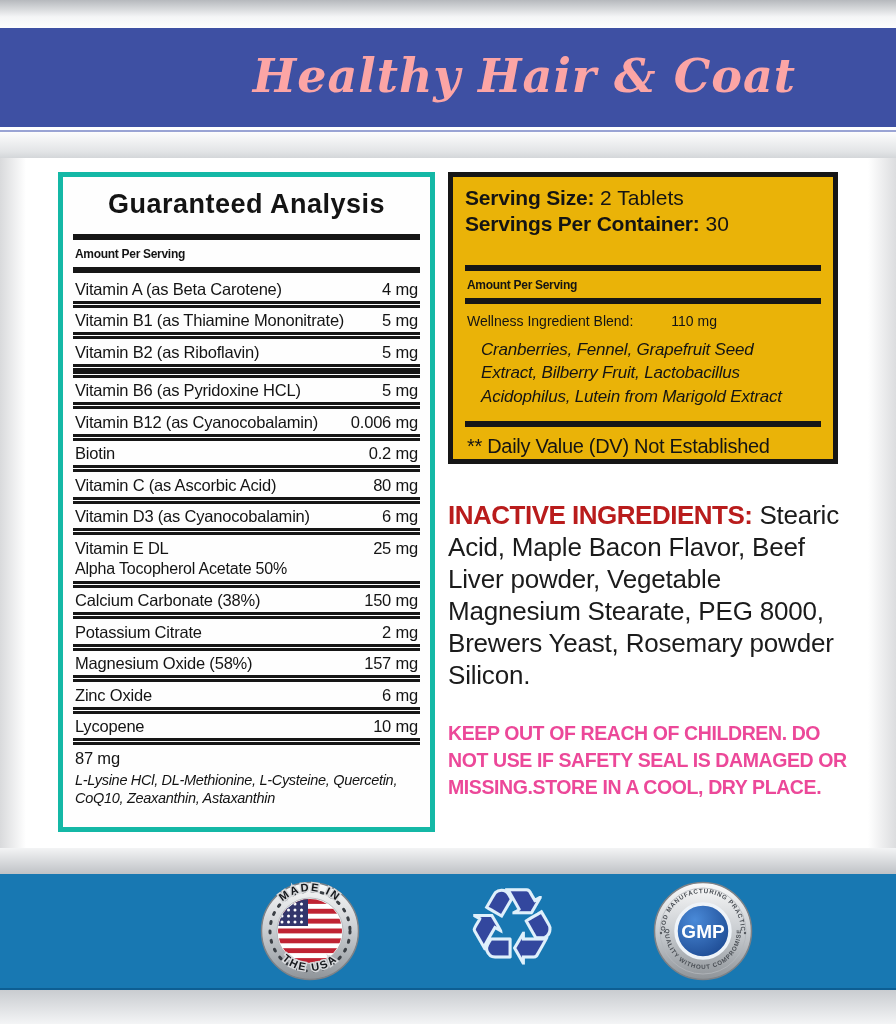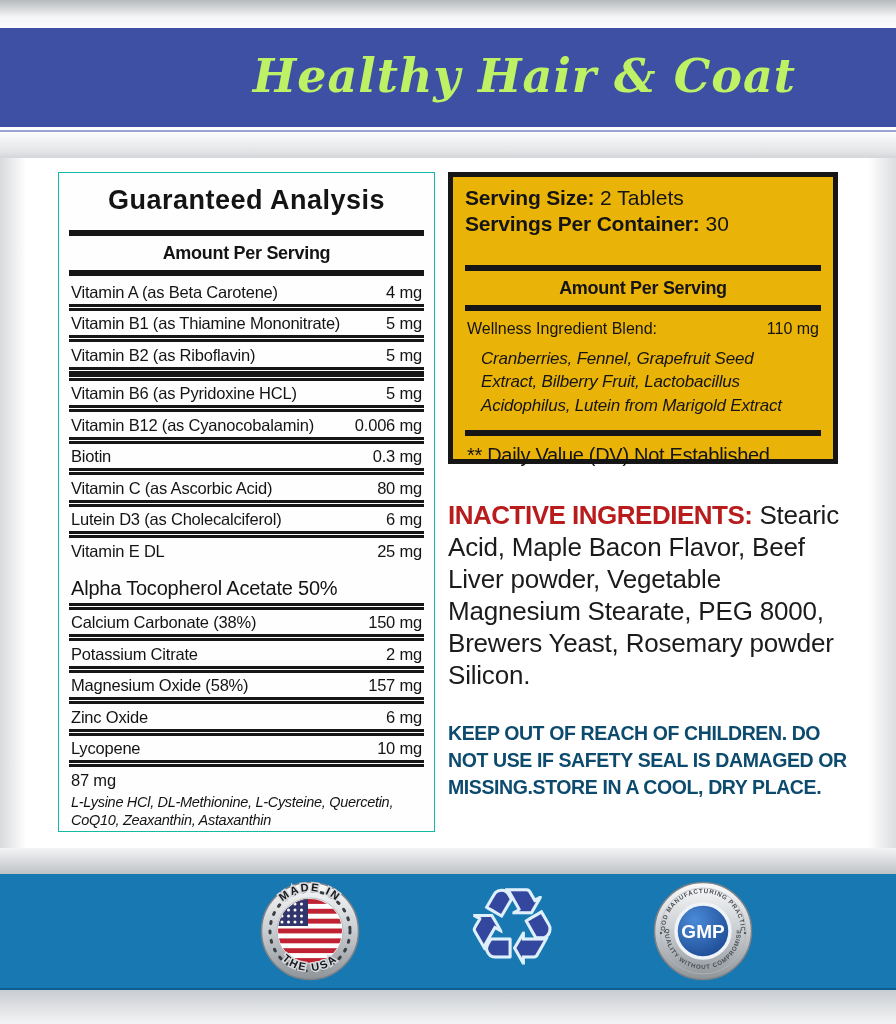--- a/index.html
+++ b/index.html
@@ -14,63 +14,63 @@
   .strip-b1     { top:848px; height:26px; background:linear-gradient(to bottom,#f3f4f5,#bfc2c6); border-bottom:2px solid #0d5e93; }
   .strip-b2     { top:988px; height:36px; background:linear-gradient(to bottom,#c9ccd0,#f6f7f8); border-top:2px solid #0d5e93; }
   
   .banner {
     position:absolute; top:28px; left:0; width:896px; height:99px;
     background:#3e50a3;
   }
   .banner-text {
     position:absolute; right:100px; top:50%; transform:translateY(-54%);
     font-family:"DejaVu Serif", serif; font-style:italic; font-weight:bold;
-    font-size:46px; color:#bef264; letter-spacing:1px; white-space:nowrap;
+    font-size:46px; color:#fca5a5; letter-spacing:1px; white-space:nowrap;
   }
   
   .white-area {
     position:absolute; top:158px; left:0; width:896px; height:690px;
     background:linear-gradient(to right,#d9dadc 0px,#ffffff 26px,#ffffff 868px,#dcdddf 896px);
   }
   
   .ga-box {
     position:absolute; left:58px; top:172px; width:377px; height:660px;
-    border:1px solid #14b8a6; background:#fefefe; box-sizing:border-box;
+    border:5px solid #14b8a6; background:#fefefe; box-sizing:border-box;
     padding:6px 10px 4px;
   }
   .ga-title { text-align:center; font-weight:bold; font-size:27px; letter-spacing:0.5px; margin:6px 0 14px; }
   .bar { height:6px; background:#161616; margin:3px 0; }
-  .aps { font-weight:bold; text-align:center; font-size:18px; letter-spacing:-0.3px; padding:4px 2px 3px; }
+  .aps { font-weight:bold; text-align:left; font-size:12px; letter-spacing:-0.3px; padding:4px 2px 3px; }
   .row { display:flex; justify-content:space-between; align-items:flex-end; padding:3.5px 2px 2px; font-size:16.5px; letter-spacing:-0.2px; }
   .row .rname { padding-right:6px; }
   .row .rval  { white-space:nowrap; }
-  .row2 { padding:0 2px 3px; font-size:20px; letter-spacing:-0.2px;margin-top:14px; }
+  .row2 { padding:0 2px 3px; font-size:16px; letter-spacing:-0.2px; }
   .rsub { font-style:italic; font-size:14.5px; letter-spacing:-0.3px; padding:1px 2px 4px; line-height:1.25; }
   .sep { height:7px; background:linear-gradient(to bottom,#161616 0px,#161616 3px,transparent 3px,transparent 4px,#161616 4px,#161616 7px); }
   
   .sf-box {
     position:absolute; left:448px; top:172px; width:390px; height:292px;
     border:5px solid #161616; background:#eab308; box-sizing:border-box;
     padding:8px 12px 6px;
   }
   .serv-line { font-size:21px; line-height:1.25; }
   .serv-line b { letter-spacing:-0.2px; }
   .sf-gap { height:24px; }
-  .wellness { display:flex; justify-content:space-between; align-items:baseline; font-size:16px; padding:6px 2px 0; }
+  .wellness { display:flex; justify-content:flex-start; align-items:baseline; font-size:14px; padding:6px 2px 0;gap:38px; }
   .blend-detail { font-style:italic; font-size:17px; line-height:1.4; margin:9px 8px 12px 16px; letter-spacing:-0.2px; }
   .dv-note { font-weight:normal; font-size:20px; letter-spacing:-0.3px; padding:5px 2px 0; }
   
   .inactive {
     position:absolute; left:448px; top:474px; width:408px;
     font-size:26px; line-height:1.23; letter-spacing:-0.2px; color:#1b1b1b;
   }
   .inactive .ihead { font-weight:bold; color:#b91c1c; letter-spacing:-0.5px; }
   .warning {
     position:absolute; left:448px; top:700px; width:412px;
-    font-weight:bold; font-size:19.5px; line-height:1.4; letter-spacing:-0.4px; color:#0c4a6e;
+    font-weight:bold; font-size:19.5px; line-height:1.4; letter-spacing:-0.4px; color:#ec4899;
   }
   
   .footer { position:absolute; top:874px; left:0; width:896px; height:114px; background:#1878b2; }
   .badge { position:absolute; }
   .badge-usa { left:260px; top:7px; }
   .badge-gmp { left:653px; top:7px; }
   .recycle {
     position:absolute; left:452px; top:-4px; width:120px; text-align:center;
     font-family:"DejaVu Sans", sans-serif; font-size:104px; line-height:114px;
     color:#33479e; -webkit-text-stroke:3px #dff0fb;
@@ -118,30 +118,30 @@
         <span class="rval">5 mg</span>
       </div>
     <div class="sep"></div>
     <div class="row">
         <span class="rname">Vitamin B12 (as Cyanocobalamin)</span>
         <span class="rval">0.006 mg</span>
       </div>
     <div class="sep"></div>
     <div class="row">
         <span class="rname">Biotin</span>
-        <span class="rval">0.3 mg</span>
+        <span class="rval">0.2 mg</span>
       </div>
     <div class="sep"></div>
     <div class="row">
         <span class="rname">Vitamin C (as Ascorbic Acid)</span>
         <span class="rval">80 mg</span>
       </div>
     <div class="sep"></div>
     <div class="row">
-        <span class="rname">Lutein D3 (as Cholecalciferol)</span>
+        <span class="rname">Vitamin D3 (as Cyanocobalamin)</span>
         <span class="rval">6 mg</span>
       </div>
     <div class="sep"></div>
     <div class="row">
         <span class="rname">Vitamin E DL</span>
         <span class="rval">25 mg</span>
       </div>
     <div class="row2">Alpha Tocopherol Acetate 50%</div>
     <div class="sep"></div>
     <div class="row">

